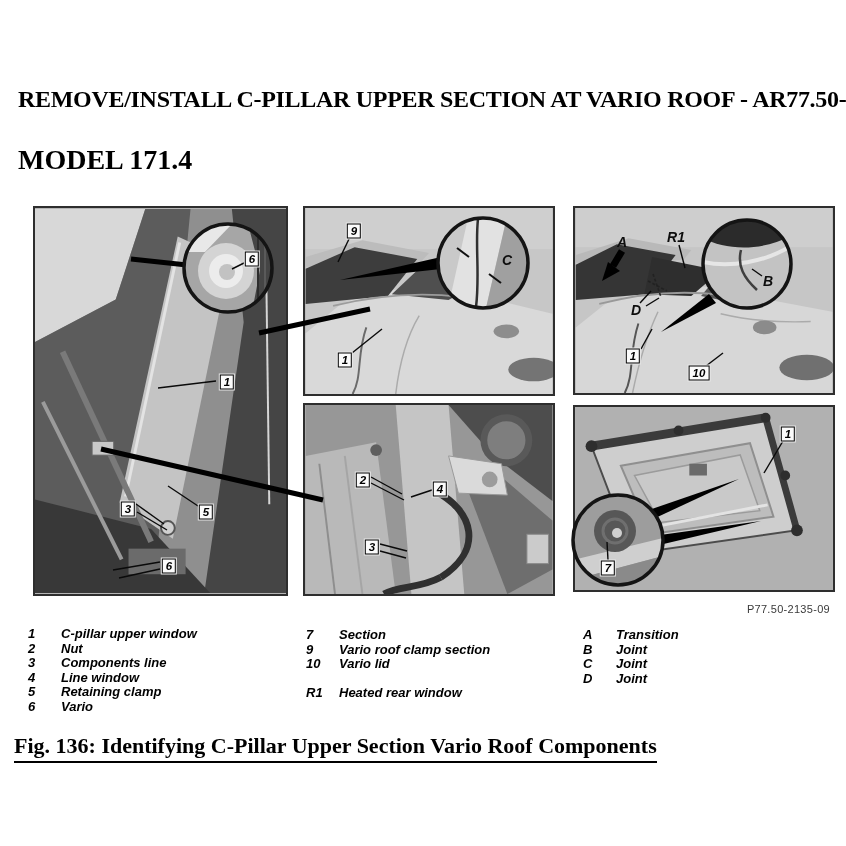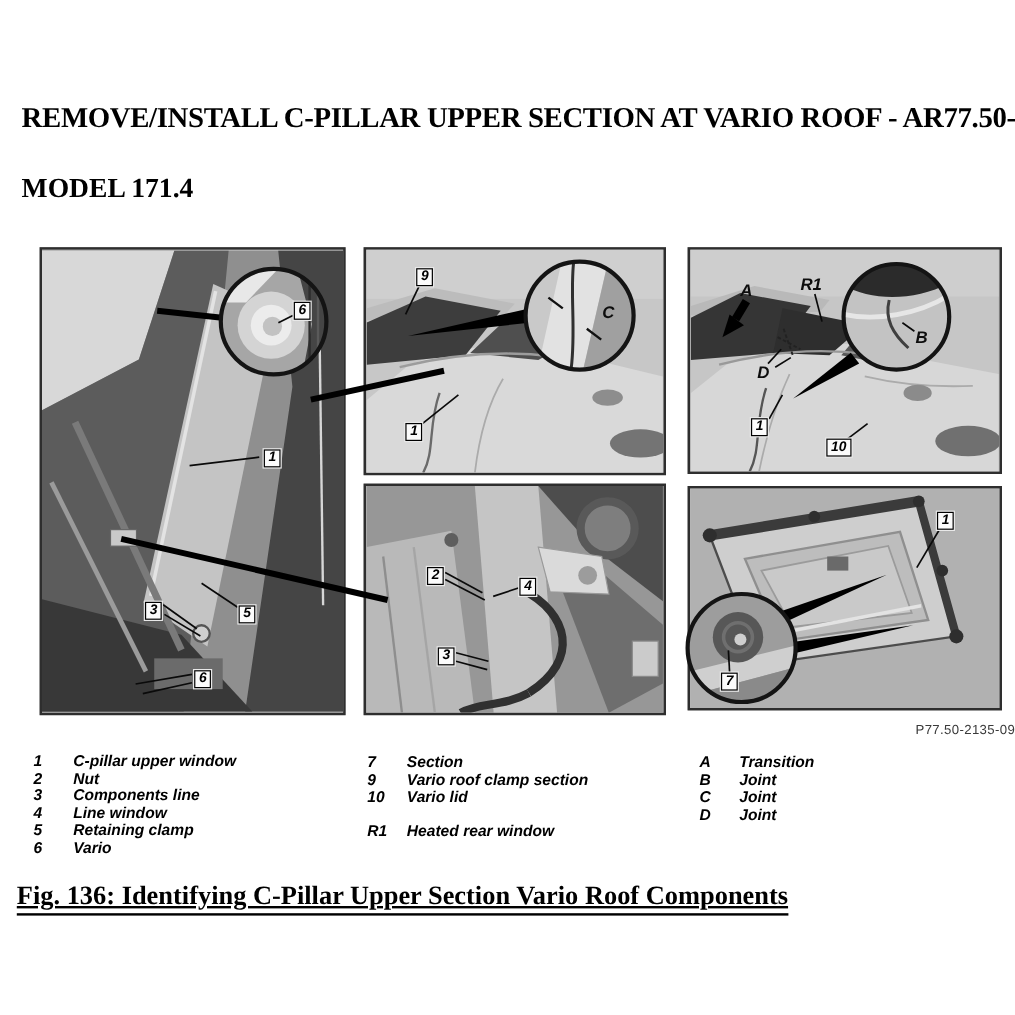--- a/index.html
+++ b/index.html
@@ -7,21 +7,21 @@
     width:846px;height:846px;position:relative;background:#ffffff;
     overflow:hidden;font-family:"Liberation Sans",sans-serif;color:#000;
   }
   .title{
     position:absolute;left:18px;top:86px;
     font-family:"Liberation Serif",serif;font-weight:bold;
     font-size:24px;letter-spacing:-0.3px;white-space:nowrap;
   }
   .model{
     position:absolute;left:18px;top:144px;
-    font-family:"Liberation Serif",serif;font-weight:bold;font-size:23px;
+    font-family:"Liberation Serif",serif;font-weight:bold;font-size:28px;
   }
   .panel{
     position:absolute;box-sizing:border-box;border:2px solid #2e2e2e;
     background:#b5b5b5;z-index:1;overflow:hidden;
   }
   .panel svg{display:block;width:100%;height:100%;}
   #overlay{position:absolute;left:0;top:0;z-index:4;pointer-events:none;}
   .thick{stroke:#000;stroke-width:5;}
   .leader{stroke:#0a0a0a;stroke-width:1.4;}
   .dash{stroke:#222;stroke-width:1.6;stroke-dasharray:3 2;}
@@ -30,34 +30,34 @@
     position:absolute;transform:translate(-50%,-50%);z-index:6;
     background:#fbfbfb;border:1.5px solid #000;box-shadow:0 0 0 1px #e8e8e8;
     font-weight:bold;font-style:italic;font-size:11.5px;line-height:13px;
     padding:0 3px;color:#000;
   }
   .cletter{
     position:absolute;transform:translate(-50%,-50%);z-index:6;
     font-weight:bold;font-style:italic;font-size:14px;color:#0d0d0d;
   }
   .figref{
-    position:absolute;right:0;top:603px;z-index:6;
+    position:absolute;right:16px;top:603px;z-index:6;
     font-size:11px;color:#3a3a3a;letter-spacing:0.3px;
   }
   .legend{position:absolute;z-index:2;font-weight:bold;font-style:italic;font-size:13px;}
   .legend .row{display:flex;line-height:14.5px;}
   .legend .key{flex:0 0 33px;}
   .legend .gap{margin-top:14px;}
   #legend-col1{left:28px;top:627px;}
   #legend-col2{left:306px;top:628px;}
   #legend-col3{left:583px;top:628px;}
   .caption{
     position:absolute;left:14px;top:733px;
     font-family:"Liberation Serif",serif;font-weight:bold;font-size:22px;
-    border-bottom:2.5px solid #000;padding-bottom:2px;white-space:nowrap;text-decoration:underline;
+    border-bottom:2.5px solid #000;padding-bottom:2px;white-space:nowrap;
   }
 </style>
 </head>
 <body>
 
 <div class="title">REMOVE/INSTALL C-PILLAR UPPER SECTION AT VARIO ROOF - AR77.50-P</div>
 <div class="model">MODEL 171.4</div>
 
 <div class="panel" style="left:33px;top:206px;width:255px;height:390px;">
   <svg viewBox="0 0 255 390">

